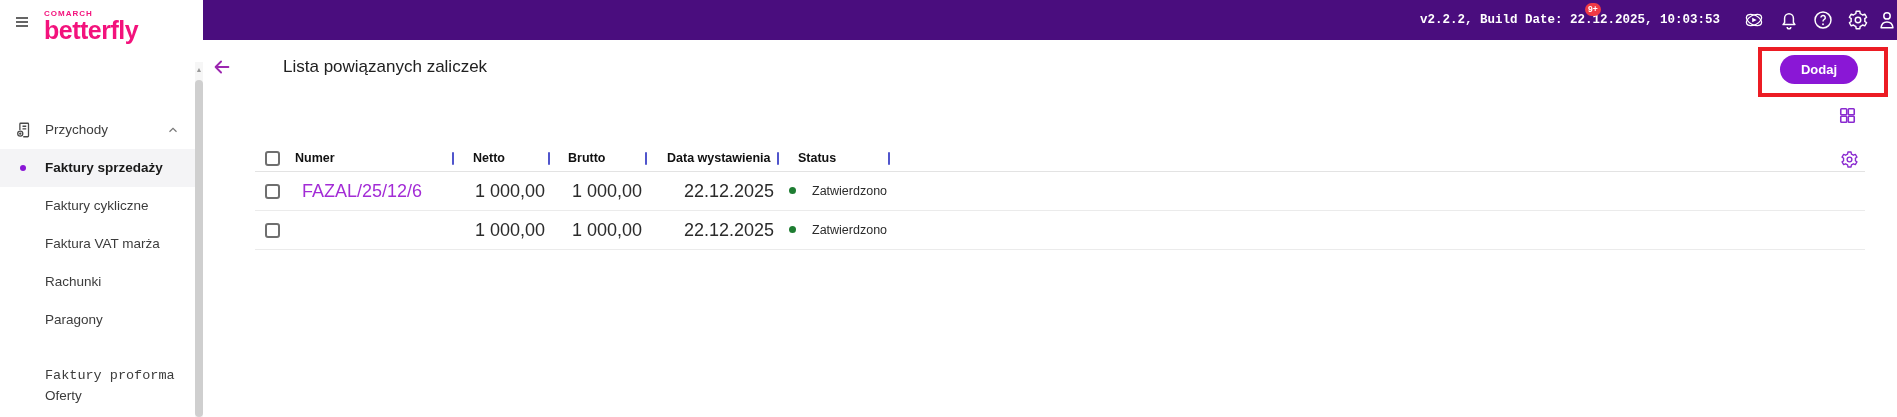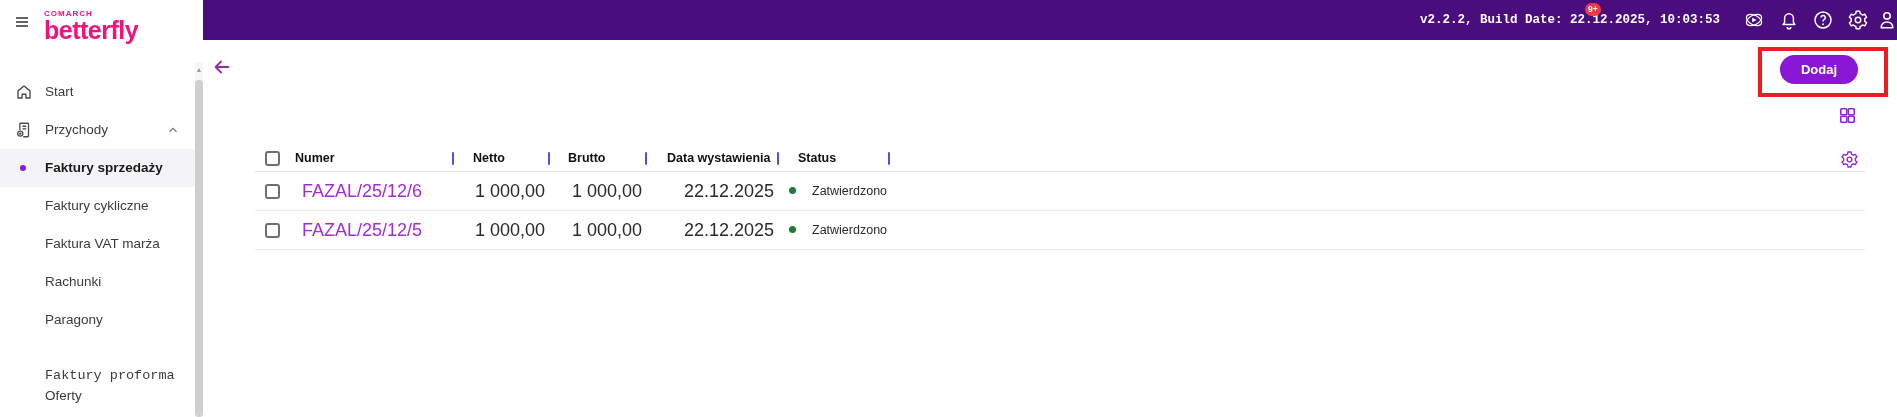--- a/index.html
+++ b/index.html
@@ -101,28 +101,20 @@
     <div class="hamburger">
       <svg viewBox="0 0 24 24" fill="none" stroke="#333" stroke-width="2.2">
           <path d="M3 6h18M3 12h18M3 18h18"></path>
         </svg>
     </div>
     <div class="logo">
       <span class="co">COMARCH</span>
       <span class="prod">betterfly</span>
     </div>
 
-    <div class="nav-item" style="top:73px;">
-      <span class="nav-icon">
-        <svg viewBox="0 0 24 24" fill="none" stroke="#4a4a4a" stroke-width="1.8">
-            <path d="M4 10.5 12 4l8 6.5V20h-5.5v-5h-5v5H4z" stroke-linejoin="round"></path>
-          </svg>
-      </span>
-      <span class="nav-label">Start</span>
-    </div>
 
     <div class="nav-item" style="top:111px;">
       <span class="nav-icon">
         <svg viewBox="0 0 24 24" fill="none" stroke="#4a4a4a" stroke-width="1.7">
           <path d="M6.5 12V4a1 1 0 0 1 1-1H17a1 1 0 0 1 1 1v16a1 1 0 0 1-1 1h-6"></path>
           <path d="M10 7h5M10 10.5h5"></path>
           <circle cx="7" cy="16.8" r="3.4"></circle>
           <path d="M7 15.3v3M5.5 16.8h3"></path>
         </svg>
       </span>
@@ -160,20 +152,21 @@
     <div class="sb-track"></div>
     <div class="sb-arrow">▲</div>
     <div class="sb-thumb"></div>
   </div>
 
   <div class="back-btn">
     <svg viewBox="0 0 24 24" fill="none" stroke="#9c27b0" stroke-width="2" stroke-linecap="round" stroke-linejoin="round">
         <path d="M19 12H5M11 18l-6-6 6-6"></path>
       </svg>
   </div>
+  <div class="page-title">Lista powiązanych zaliczek</div>
 
   <div class="annotation"></div>
   <div class="add-btn">Dodaj</div>
 
   <div class="icon-btn" style="left:1838px; top:106px;">
     <svg viewBox="0 0 24 24" fill="none" stroke="#8a2ad0" stroke-width="2">
       <rect x="3.5" y="3.5" width="7.5" height="7.5" rx="1"></rect>
       <rect x="13" y="3.5" width="7.5" height="7.5" rx="1"></rect>
       <rect x="3.5" y="13" width="7.5" height="7.5" rx="1"></rect>
       <rect x="13" y="13" width="7.5" height="7.5" rx="1"></rect>
@@ -205,21 +198,20 @@
     <span class="td link" style="left:47px;">FAZAL/25/12/6</span>
     <span class="td num" style="left:190px; width:100px;">1 000,00</span>
     <span class="td num" style="left:287px; width:100px;">1 000,00</span>
     <span class="td num" style="left:419px; width:100px;">22.12.2025</span>
     <span class="sdot"></span>
     <span class="td status">Zatwierdzono</span>
   </div>
 
   <div class="trow" style="top:211px;">
     <span class="cb" style="top:12px;"></span>
-    <span class="td link" style="left:47px;">FAZAL/25/12/5</span>
     <span class="td num" style="left:190px; width:100px;">1 000,00</span>
     <span class="td num" style="left:287px; width:100px;">1 000,00</span>
     <span class="td num" style="left:419px; width:100px;">22.12.2025</span>
     <span class="sdot"></span>
     <span class="td status">Zatwierdzono</span>
   </div>
 
 </div>
 
 </body></html>

